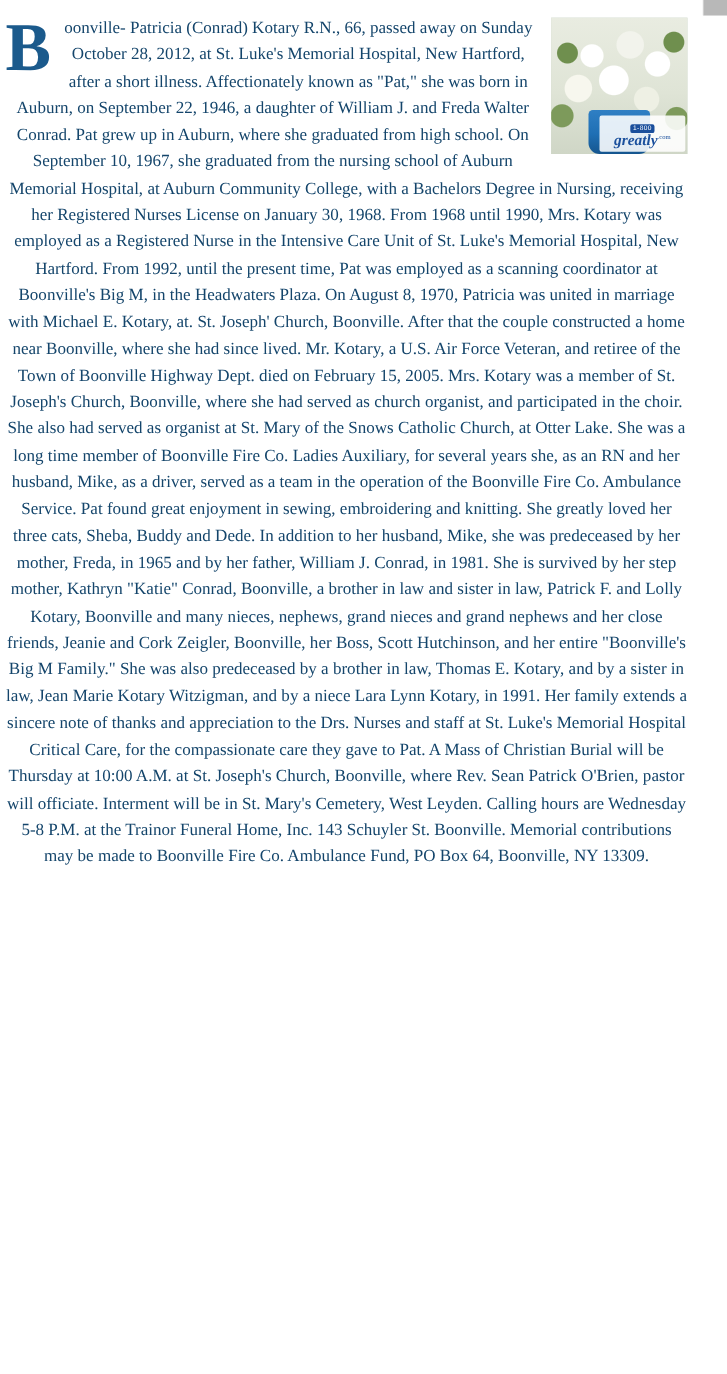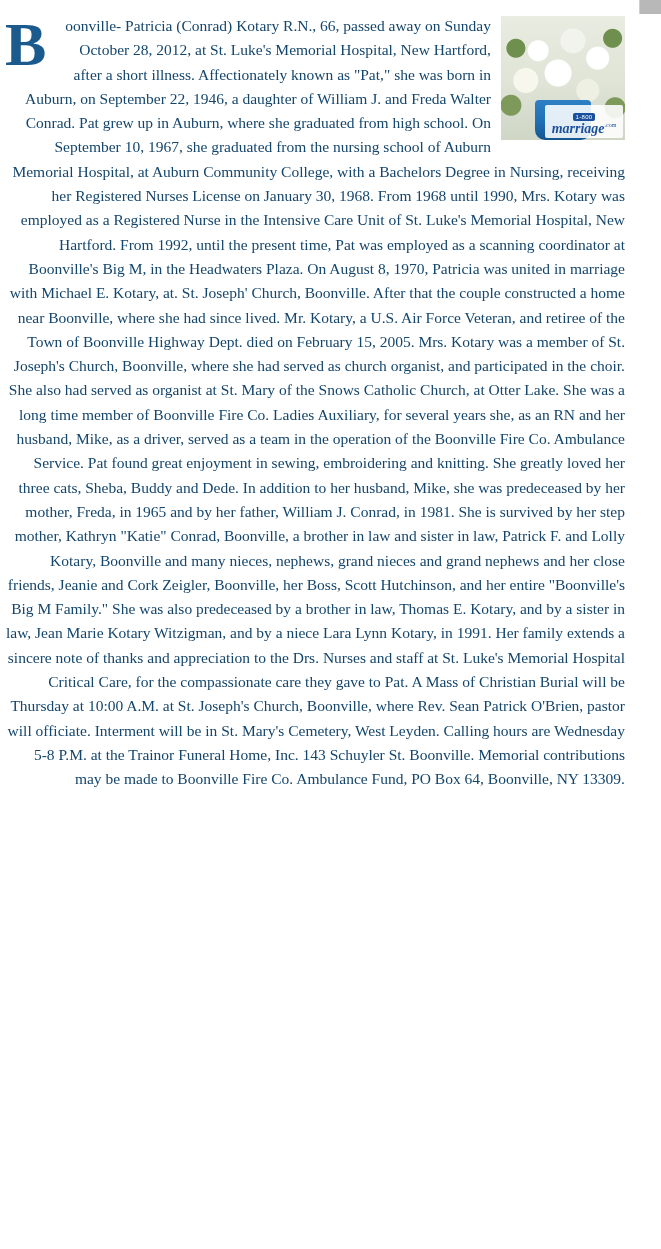--- a/index.html
+++ b/index.html
@@ -124,38 +124,38 @@
     font-family: "Liberation Serif", serif;
     font-size: 62px;
     line-height: 56px;
     font-weight: bold;
     color: #1b5a8c;
     margin: 2px 5px 0 0;
   }
 
   .body-text {
     margin: 0;
-    text-align: right;
+    text-align: center;
   }
 </style>
 </head>
 <body>
 
 <div class="scroll-strip">
   <div class="scroll-thumb"></div>
 </div>
 
 <div class="article">
 
   <div class="photo-wrap">
     <div class="photo"></div>
     <div class="photo-vase"></div>
     <div class="photo-logo">
       <span class="logo-top">1-800</span>
-      <span class="logo-main"><span>marriage</span><sup>.com</sup></span>
+      <span class="logo-main"><span>greatly</span><sup>.com</sup></span>
     </div>
   </div>
 
   <span class="dropcap">B</span>
 
   <div class="body-text">
     <span>oonville- Patricia (Conrad) Kotary R.N., 66, passed away on Sunday October 28, 2012, at St. Luke's Memorial Hospital, New Hartford, after a short illness.</span>
     <span>Affectionately known as "Pat," she was born in Auburn, on September 22, 1946, a daughter of William J. and Freda Walter Conrad. Pat grew up in Auburn, where she graduated from high school. On September 10, 1967, she graduated from the nursing school of Auburn Memorial Hospital, at Auburn Community College, with a Bachelors Degree in Nursing, receiving her Registered Nurses License on January 30, 1968. From 1968 until 1990, Mrs. Kotary was employed as a Registered Nurse in the Intensive Care Unit of St. Luke's Memorial Hospital, New Hartford. From 1992, until the present time, Pat was employed as a scanning coordinator at Boonville's Big M, in the Headwaters Plaza. On August 8, 1970, Patricia was united in marriage with Michael E. Kotary, at. St. Joseph' Church, Boonville. After that the couple constructed a home near Boonville, where she had since lived. Mr. Kotary, a U.S. Air Force Veteran, and retiree of the Town of Boonville Highway Dept. died on February 15, 2005. Mrs. Kotary was a member of St. Joseph's Church, Boonville, where she had served as church organist, and participated in the choir. She also had served as organist at St. Mary of the Snows Catholic Church, at Otter Lake. She was a long time member of Boonville Fire Co. Ladies Auxiliary, for several years she, as an RN and her husband, Mike, as a driver, served as a team in the operation of the Boonville Fire Co. Ambulance Service. Pat found great enjoyment in sewing, embroidering and knitting. She greatly loved her three cats, Sheba, Buddy and Dede. In addition to her husband, Mike, she was predeceased by her mother, Freda, in 1965 and by her father, William J. Conrad, in 1981. She is survived by her step mother, Kathryn "Katie" Conrad, Boonville, a brother in law and sister in law, Patrick F. and Lolly Kotary, Boonville and many nieces, nephews, grand nieces and grand nephews and her close friends, Jeanie and Cork Zeigler, Boonville, her Boss, Scott Hutchinson, and her entire "Boonville's Big M Family." She was also predeceased by a brother in law, Thomas E. Kotary, and by a sister in law, Jean Marie Kotary Witzigman, and by a niece Lara Lynn Kotary, in 1991. Her family extends a sincere note of thanks and appreciation to the Drs. Nurses and staff at St. Luke's Memorial Hospital Critical Care, for the compassionate care they gave to Pat. A Mass of Christian Burial will be Thursday at 10:00 A.M. at St. Joseph's Church, Boonville, where Rev. Sean Patrick O'Brien, pastor will officiate. Interment will be in St. Mary's Cemetery, West Leyden. Calling hours are Wednesday 5-8 P.M. at the Trainor Funeral Home, Inc. 143 Schuyler St. Boonville. Memorial contributions may be made to Boonville Fire Co. Ambulance Fund, PO Box 64, Boonville, NY 13309.</span>
   </div>
 

